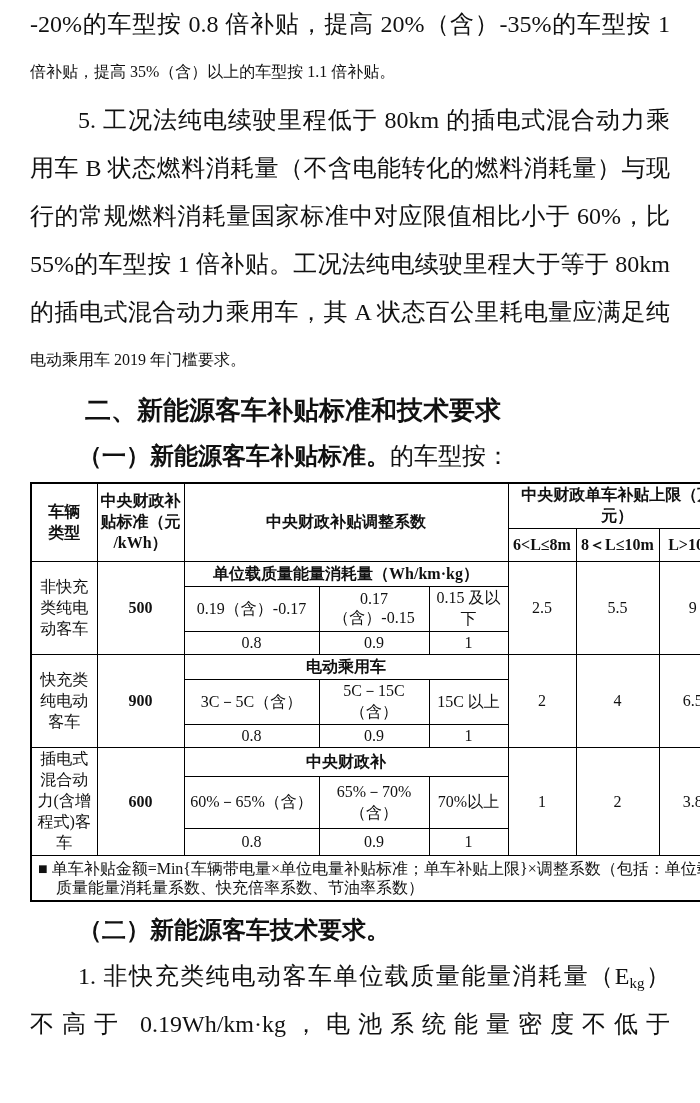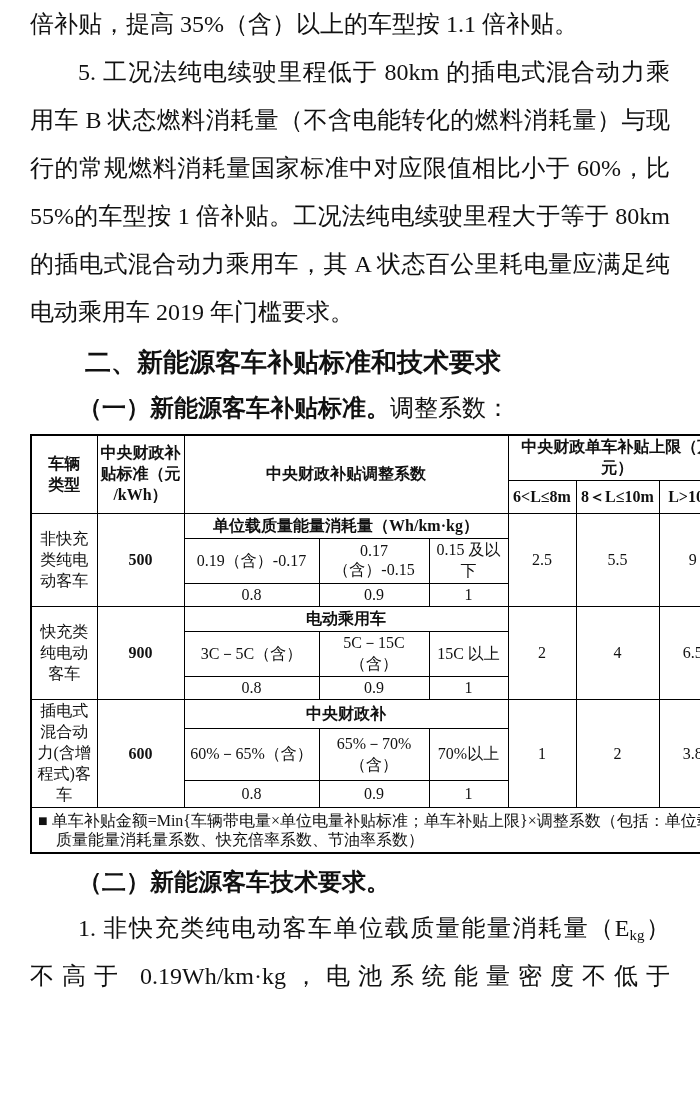--- a/index.html
+++ b/index.html
@@ -4,21 +4,21 @@
 <style>
   html,body{margin:0;padding:0;}
   body{
     width:700px;height:1103px;background:#ffffff;color:#111;
     font-family:"Liberation Serif","DejaVu Serif",serif;
     overflow:hidden;
   }
   .doc{padding:0 30px;}
   
   .line{
-    font-size:24px;line-height:48px;height:48px;white-space:nowrap;
+    font-size:16px;line-height:48px;height:48px;white-space:nowrap;
   }
   .jline{
     font-size:24px;line-height:48px;height:48px;overflow:hidden;
     text-align:justify;white-space:normal;
   }
   .jline::after{content:"";display:inline-block;width:100%;height:0;}
   .indent{text-indent:48px;}
   
   .h-section{
     margin-top:2px;height:48px;line-height:48px;text-indent:55px;
@@ -57,36 +57,37 @@
   }
   
   .h-sub2{margin-top:6px;}
 </style>
 </head>
 <body>
 
 <main class="doc">
 
   <div>
+    <div class="jline">-20%的车型按 0.8 倍补贴，提高 20%（含）-35%的车型按 1</div>
     <div class="line">倍补贴，提高 35%（含）以上的车型按 1.1 倍补贴。</div>
   </div>
 
   <div>
     <div class="jline indent">5. 工况法纯电续驶里程低于 80km 的插电式混合动力乘</div>
     <div class="jline">用车 B 状态燃料消耗量（不含电能转化的燃料消耗量）与现</div>
     <div class="jline">行的常规燃料消耗量国家标准中对应限值相比小于 60%，比</div>
     <div class="jline">55%的车型按 1 倍补贴。工况法纯电续驶里程大于等于 80km</div>
     <div class="jline">的插电式混合动力乘用车，其 A 状态百公里耗电量应满足纯</div>
     <div class="line">电动乘用车 2019 年门槛要求。</div>
   </div>
 
   <div class="h-section">二、新能源客车补贴标准和技术要求</div>
 
   <div class="h-sub">
-    <span class="bold">（一）新能源客车补贴标准。</span><span>调整系数：</span>
+    <span class="bold">（一）新能源客车补贴标准。</span><span>的车型按：</span>
   </div>
 
   <table class="subsidy">
     <colgroup>
       <col style="width:66px">
         <col style="width:87px">
         <col style="width:135px">
         <col style="width:110px">
       <col style="width:79px">
         <col style="width:68px">

